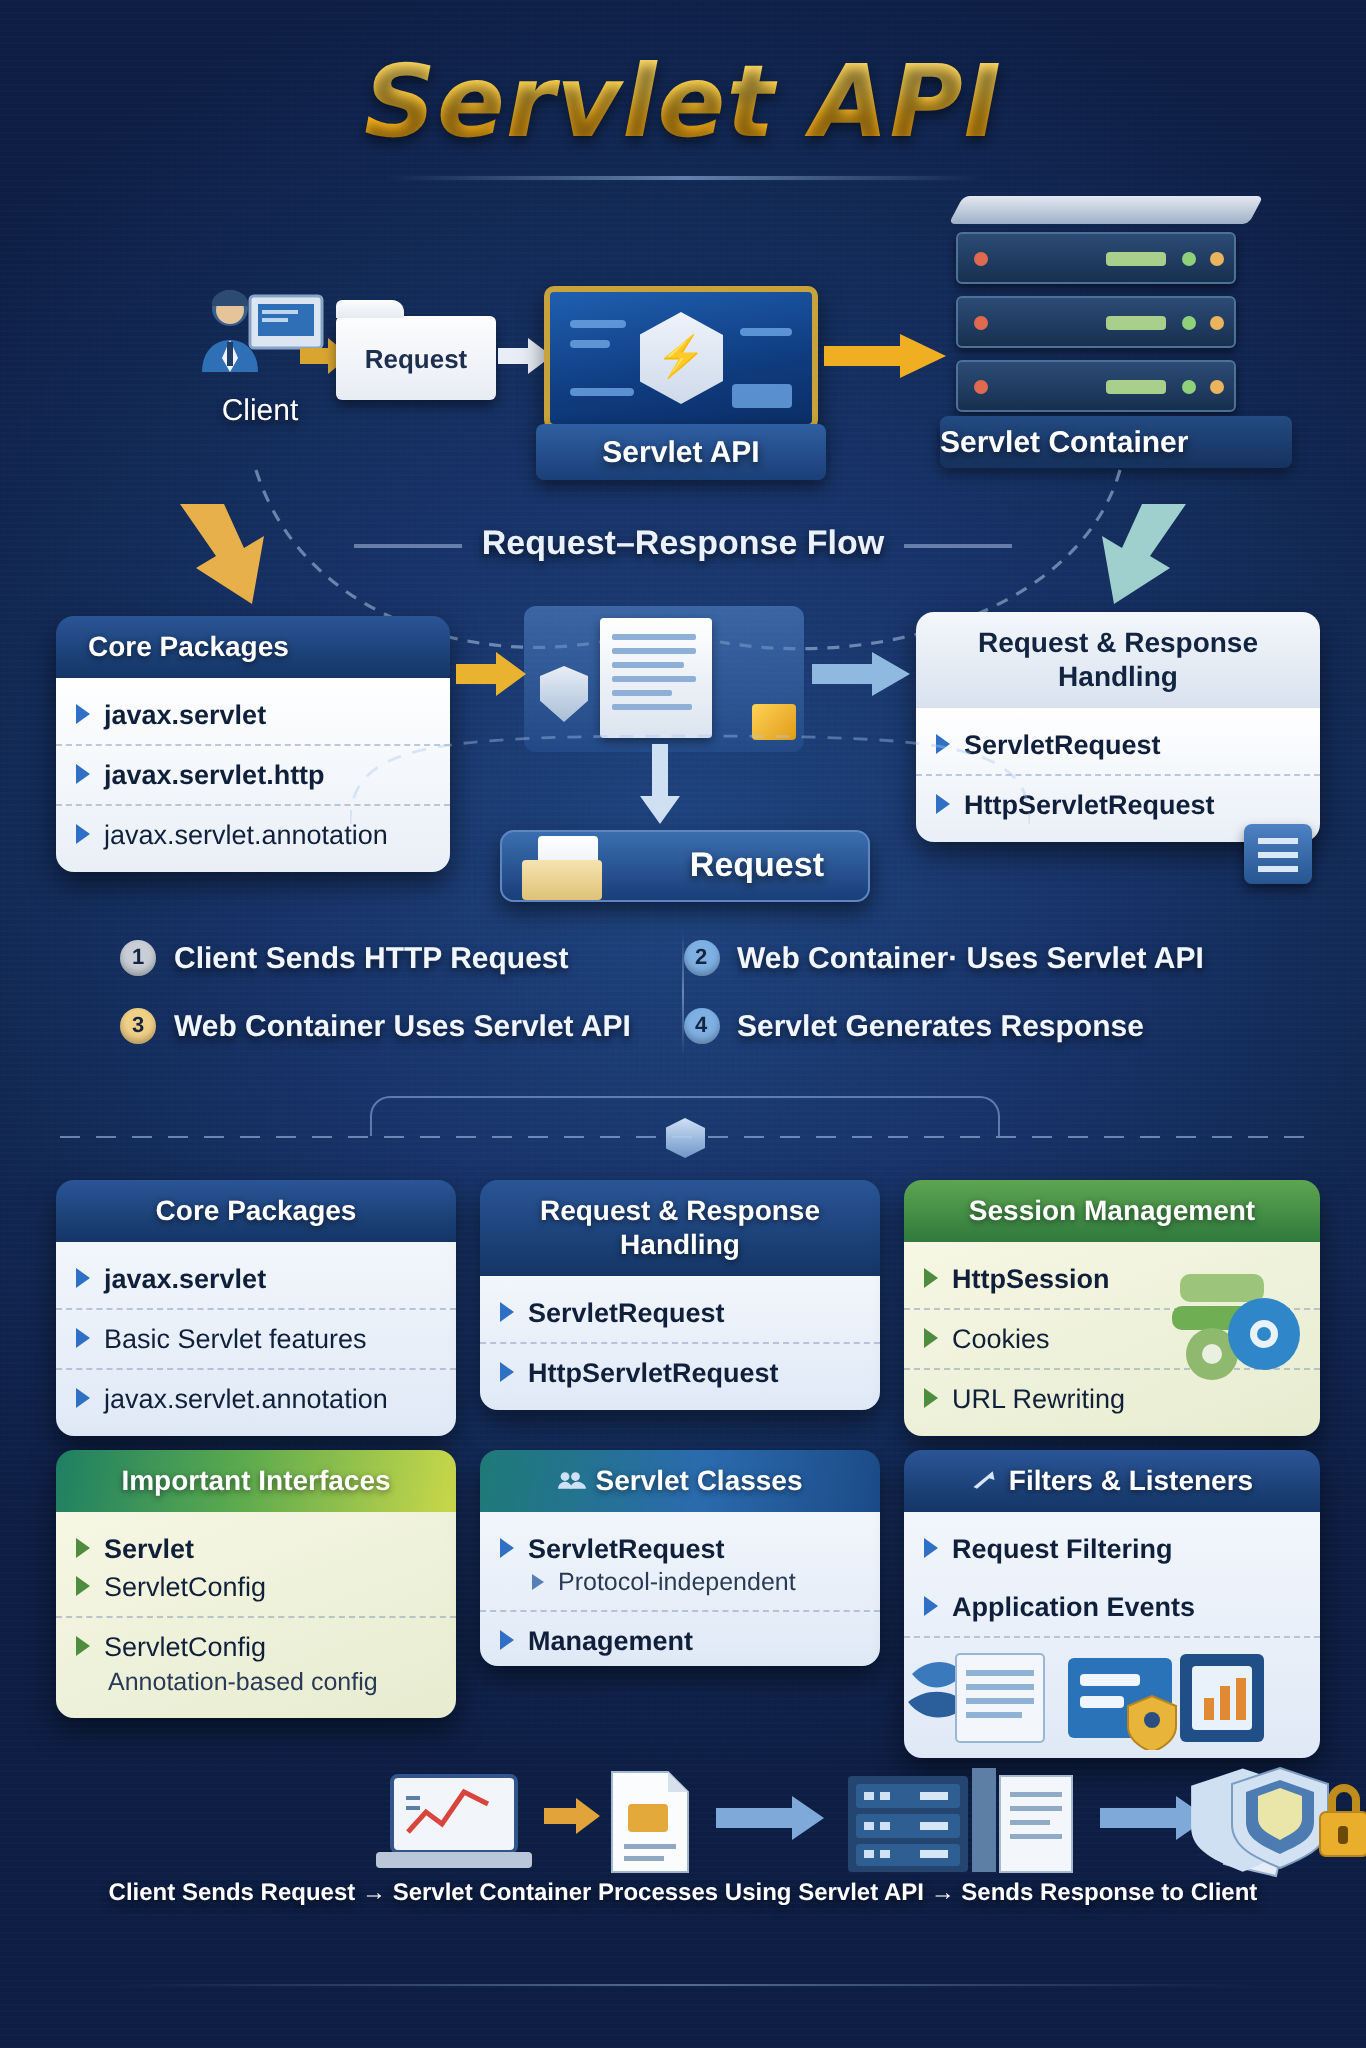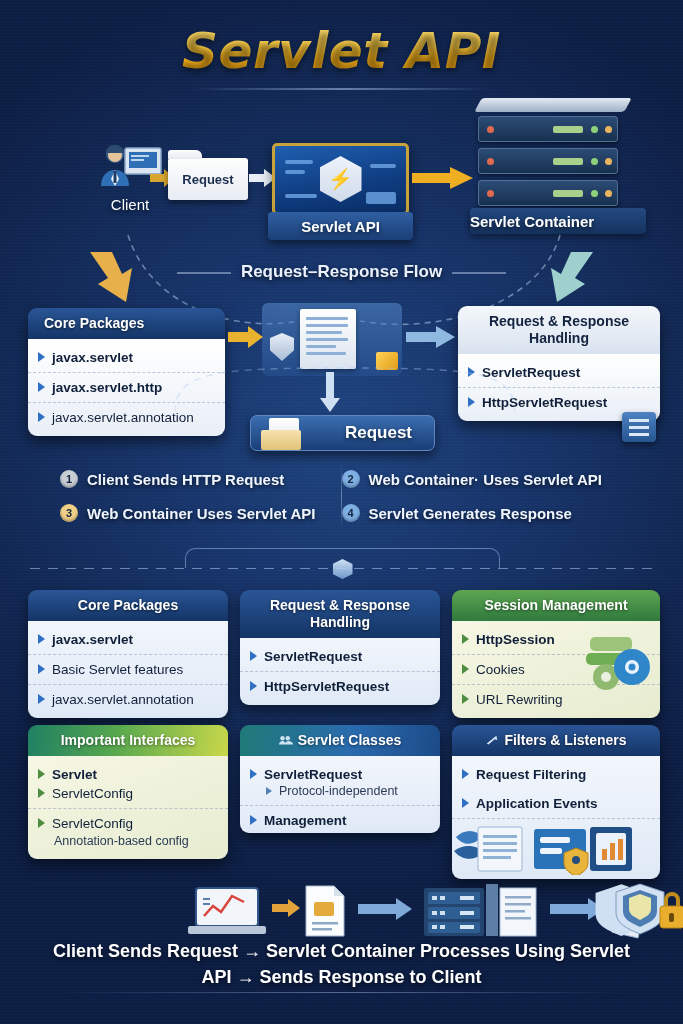--- a/index.html
+++ b/index.html
@@ -216,21 +216,21 @@
   .hr-dashes{
     position:absolute; left:30px; top:568px; width:623px; height:1px;
     background: repeating-linear-gradient(90deg, rgba(175,205,245,.55) 0 10px, transparent 10px 18px);
   }
 
   
   .footer-icons { position:absolute; left:0; top:880px; width:683px; height:66px; }
 
   .footer-text{
     position:absolute; left:40px; top:938px; width:603px; text-align:center;
-    color:#ffffff; font-size:18px; font-weight:bold; line-height:1.45;
+    color:#ffffff; font-size:12px; font-weight:bold; line-height:1.45;
     text-shadow:0 2px 5px rgba(0,0,0,.65);
   }
   .footer-rule{
     position:absolute; left:55px; top:992px; width:573px; height:1px;
     background: linear-gradient(90deg, rgba(170,200,245,0), rgba(170,200,245,.45), rgba(170,200,245,0));
   }
   .mini-ico{ display:inline-block; width:14px; height:12px; vertical-align:-1px; margin-right:5px; }
 </style>
 </head>
 <body>

